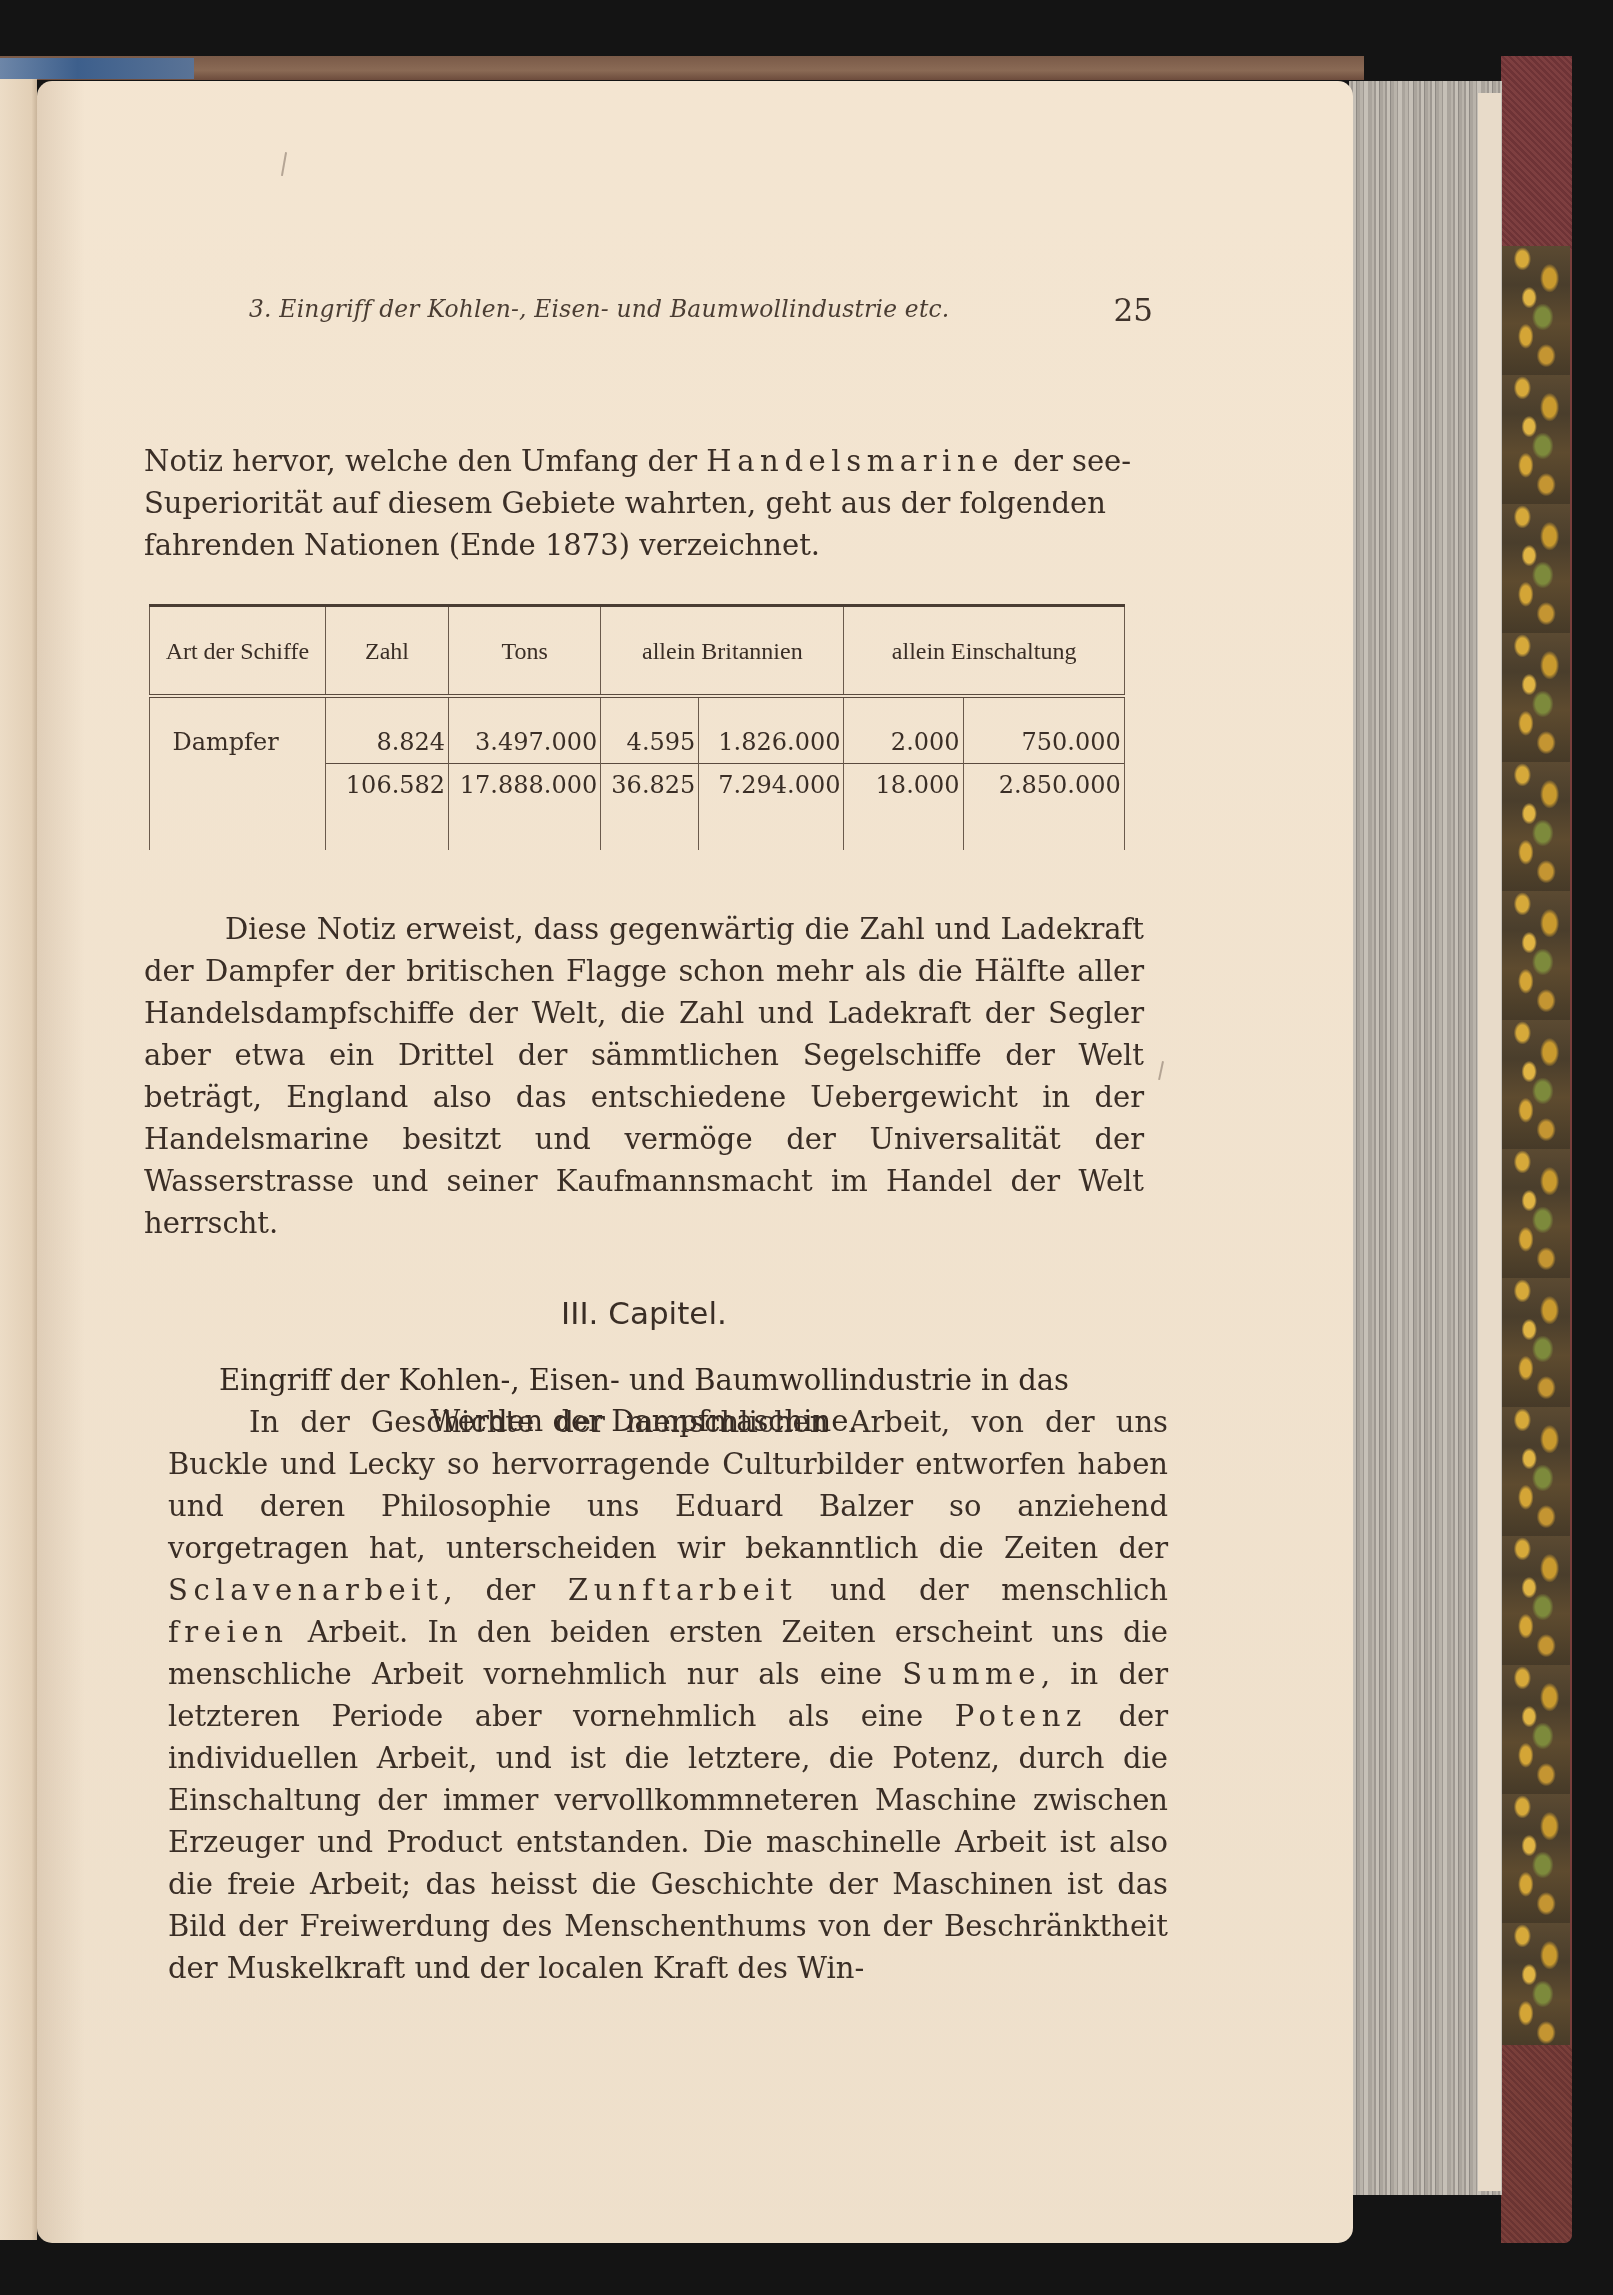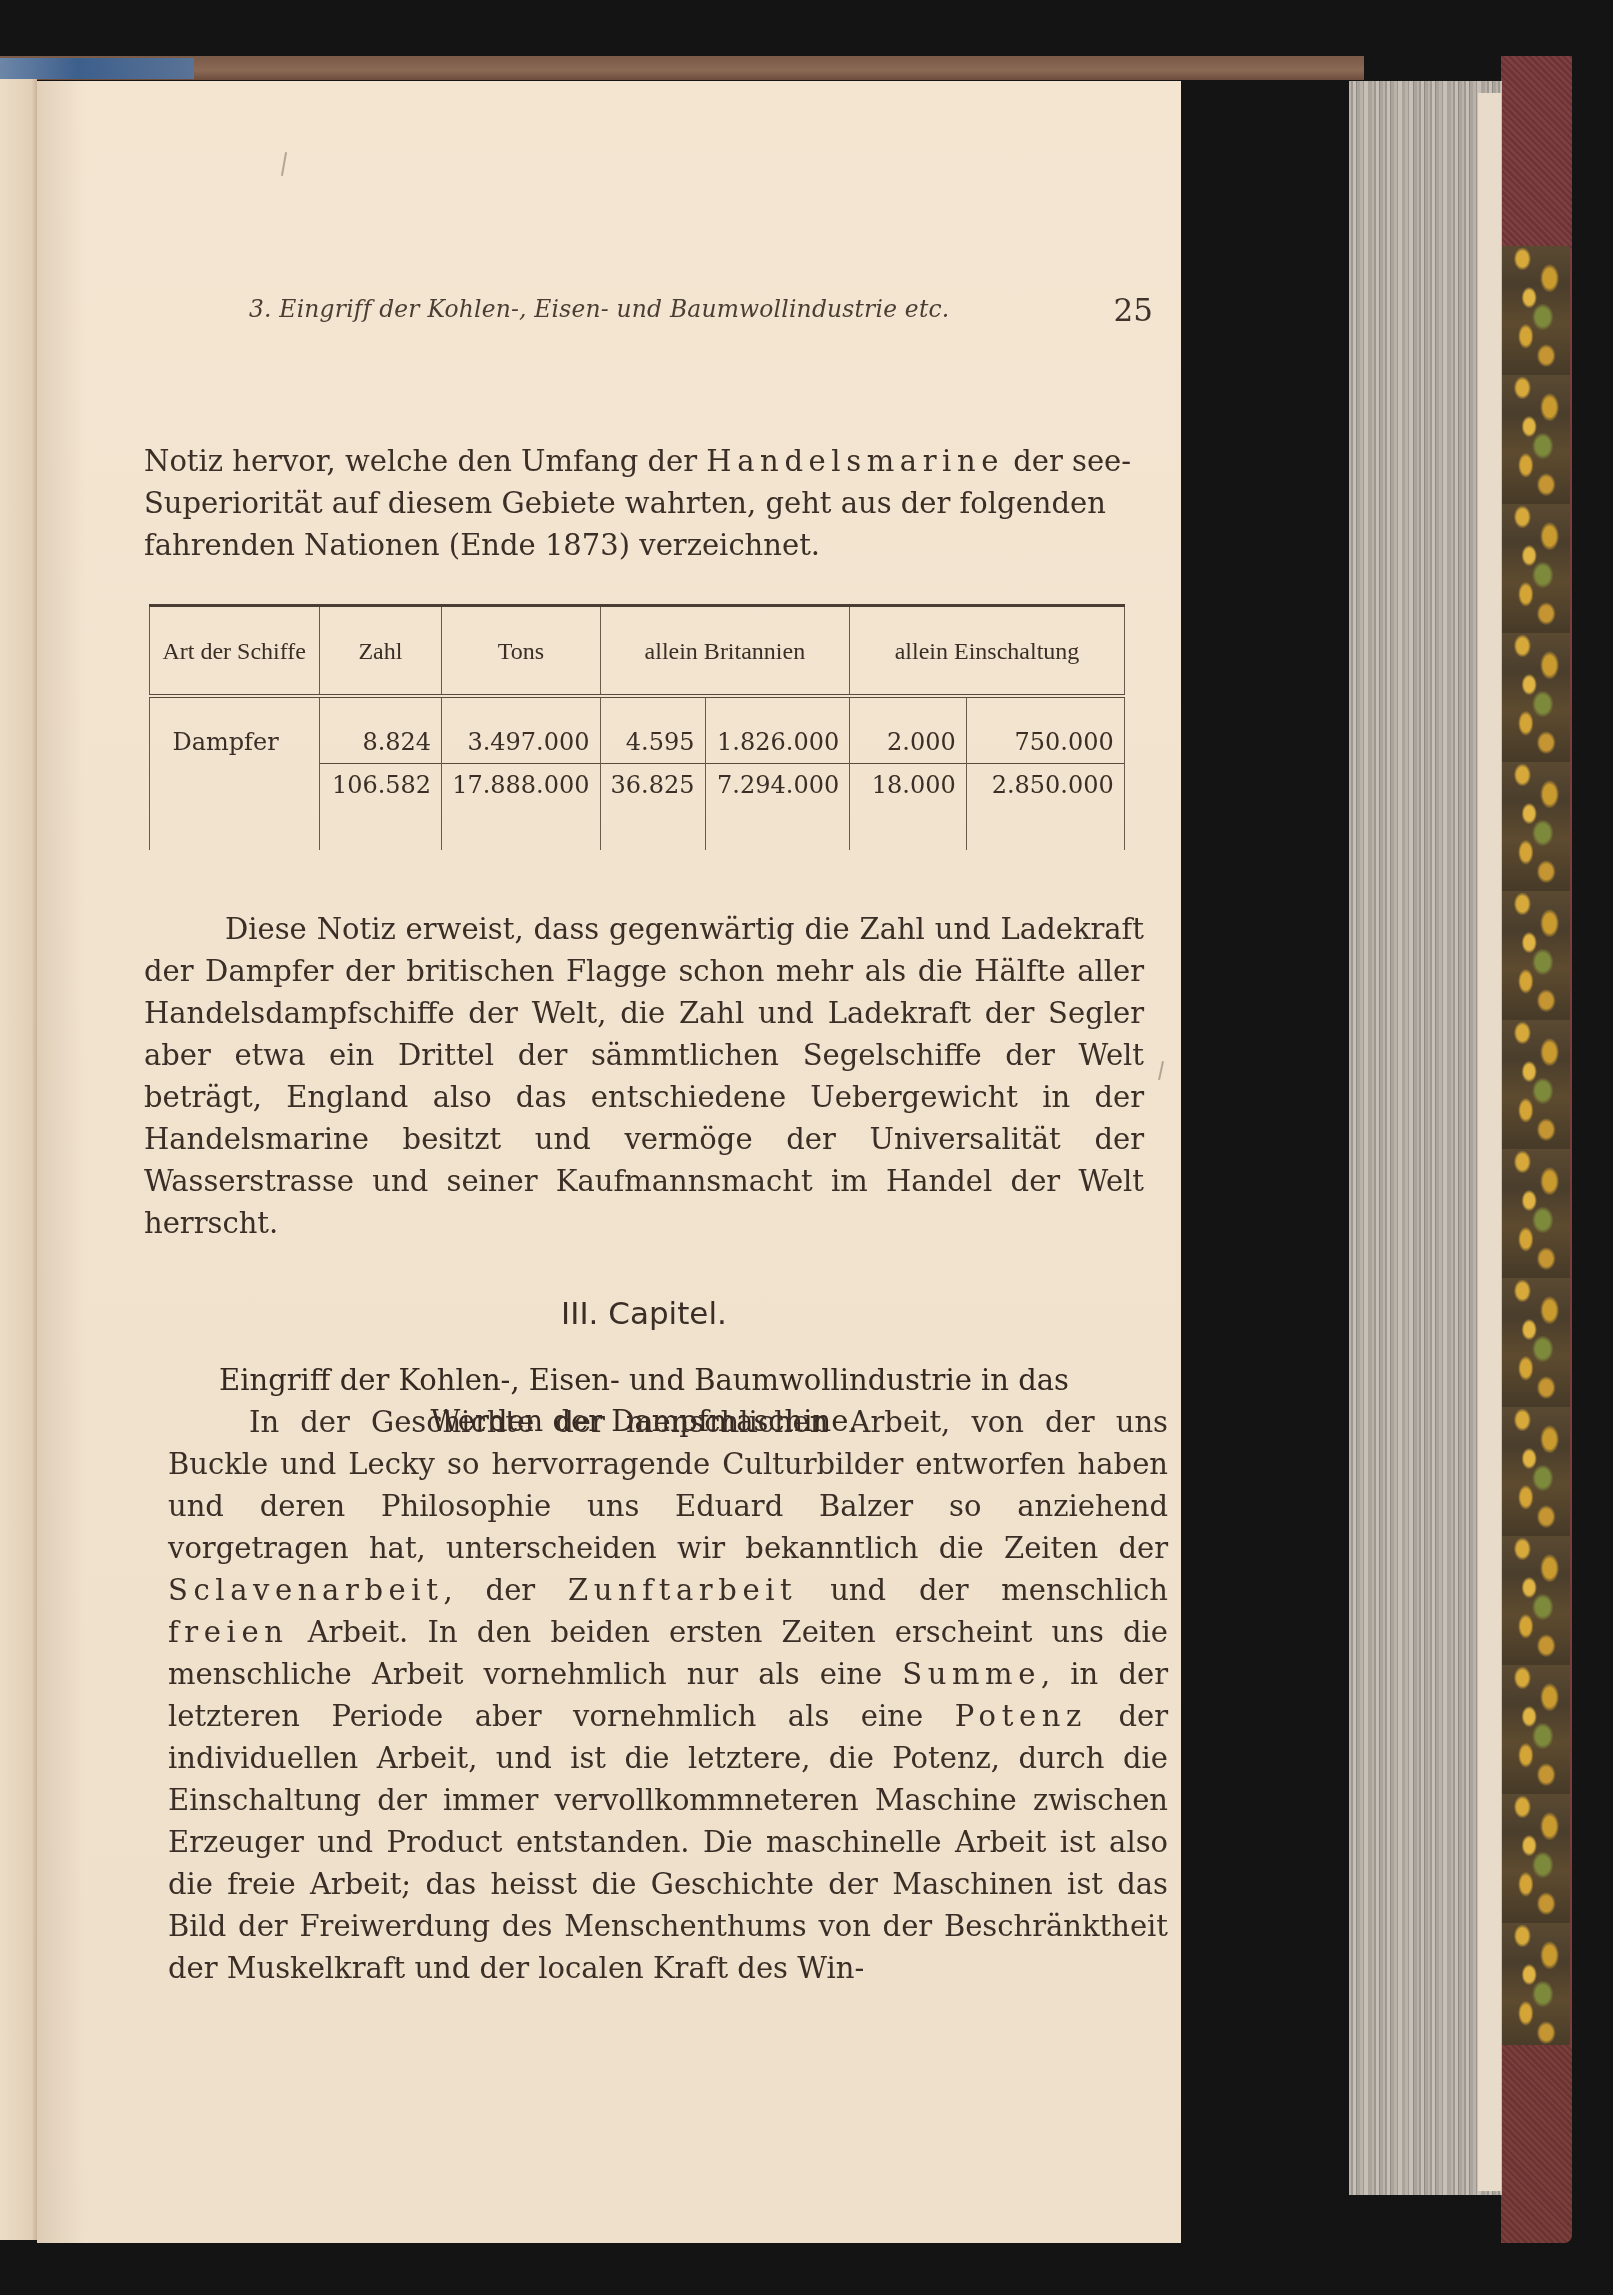--- a/index.html
+++ b/index.html
@@ -54,26 +54,27 @@
     position: absolute; left: 1478px; top: 93px; width: 22.6px; height: 2098px;
     background: #e8dbc9;
   }
   
   .left-page {
     position: absolute; left: 0; top: 79px; width: 37px; height: 2161px;
     background: linear-gradient(90deg, #ecdcc6, #e2cfb6 85%, #c9b49a);
   }
   
   .page {
-    position: absolute; left: 37px; top: 81px; width: 1144px; height: 2162px;
+    position: absolute; left: 37px; top: 81px; width: 1316px; height: 2162px;
     background: #f3e4cf;
     background-image:
       linear-gradient(90deg, rgba(160,130,100,0.22), rgba(160,130,100,0) 48px),
       linear-gradient(180deg, rgba(255,255,255,0.05), rgba(0,0,0,0.02));
     color: #3a2e26;
+    border-radius: 15px;
   }
   .content {
     position: absolute; left: 107px; top: 0; width: 1017px;
   }
   .running-head {
     position: absolute; top: 211px; left: 0; width: 1017px; height: 40px;
   }
   .running-title {
     position: absolute; left: 105px; top: 3.2px;
     font-style: italic; font-size: 23.4px; letter-spacing: 0.2px; color: #4a3d33;
@@ -101,21 +102,21 @@
     border-top: 3.2px solid #4a3d33;
   }
   table.stats th {
     font-weight: normal; height: 87px; vertical-align: middle;
     border-left: 1.2px solid #6a5a4c; border-bottom: 4px double #5a4a3e;
     padding: 0 8px; line-height: 26px; font-family: Liberation Serif, serif;
   }
   table.stats th:first-child { border-left: 1.2px solid #6a5a4c; }
   table.stats th:last-child { border-right: 1.2px solid #6a5a4c; }
   table.stats td {
-    border-left: 1.2px solid #6a5a4c; padding: 0 10px; height: 42px;
+    border-left: 1.2px solid #6a5a4c; padding: 0 3px; height: 42px;
     text-align: right; white-space: nowrap;
   }
   table.stats td.label { text-align: left; padding-left: 22.6px; }
   table.stats tr.first td { padding-top: 22.6px; }
   table.stats tr.total td.num { border-top: 1.6px solid #5a4a3e; }
   table.stats tr.pad td { height: 44px; }
   table.stats td:last-child { border-right: 1.2px solid #6a5a4c; }
 
   .para2 { position: absolute; top: 827px; left: 0; width: 1000px; }
 

